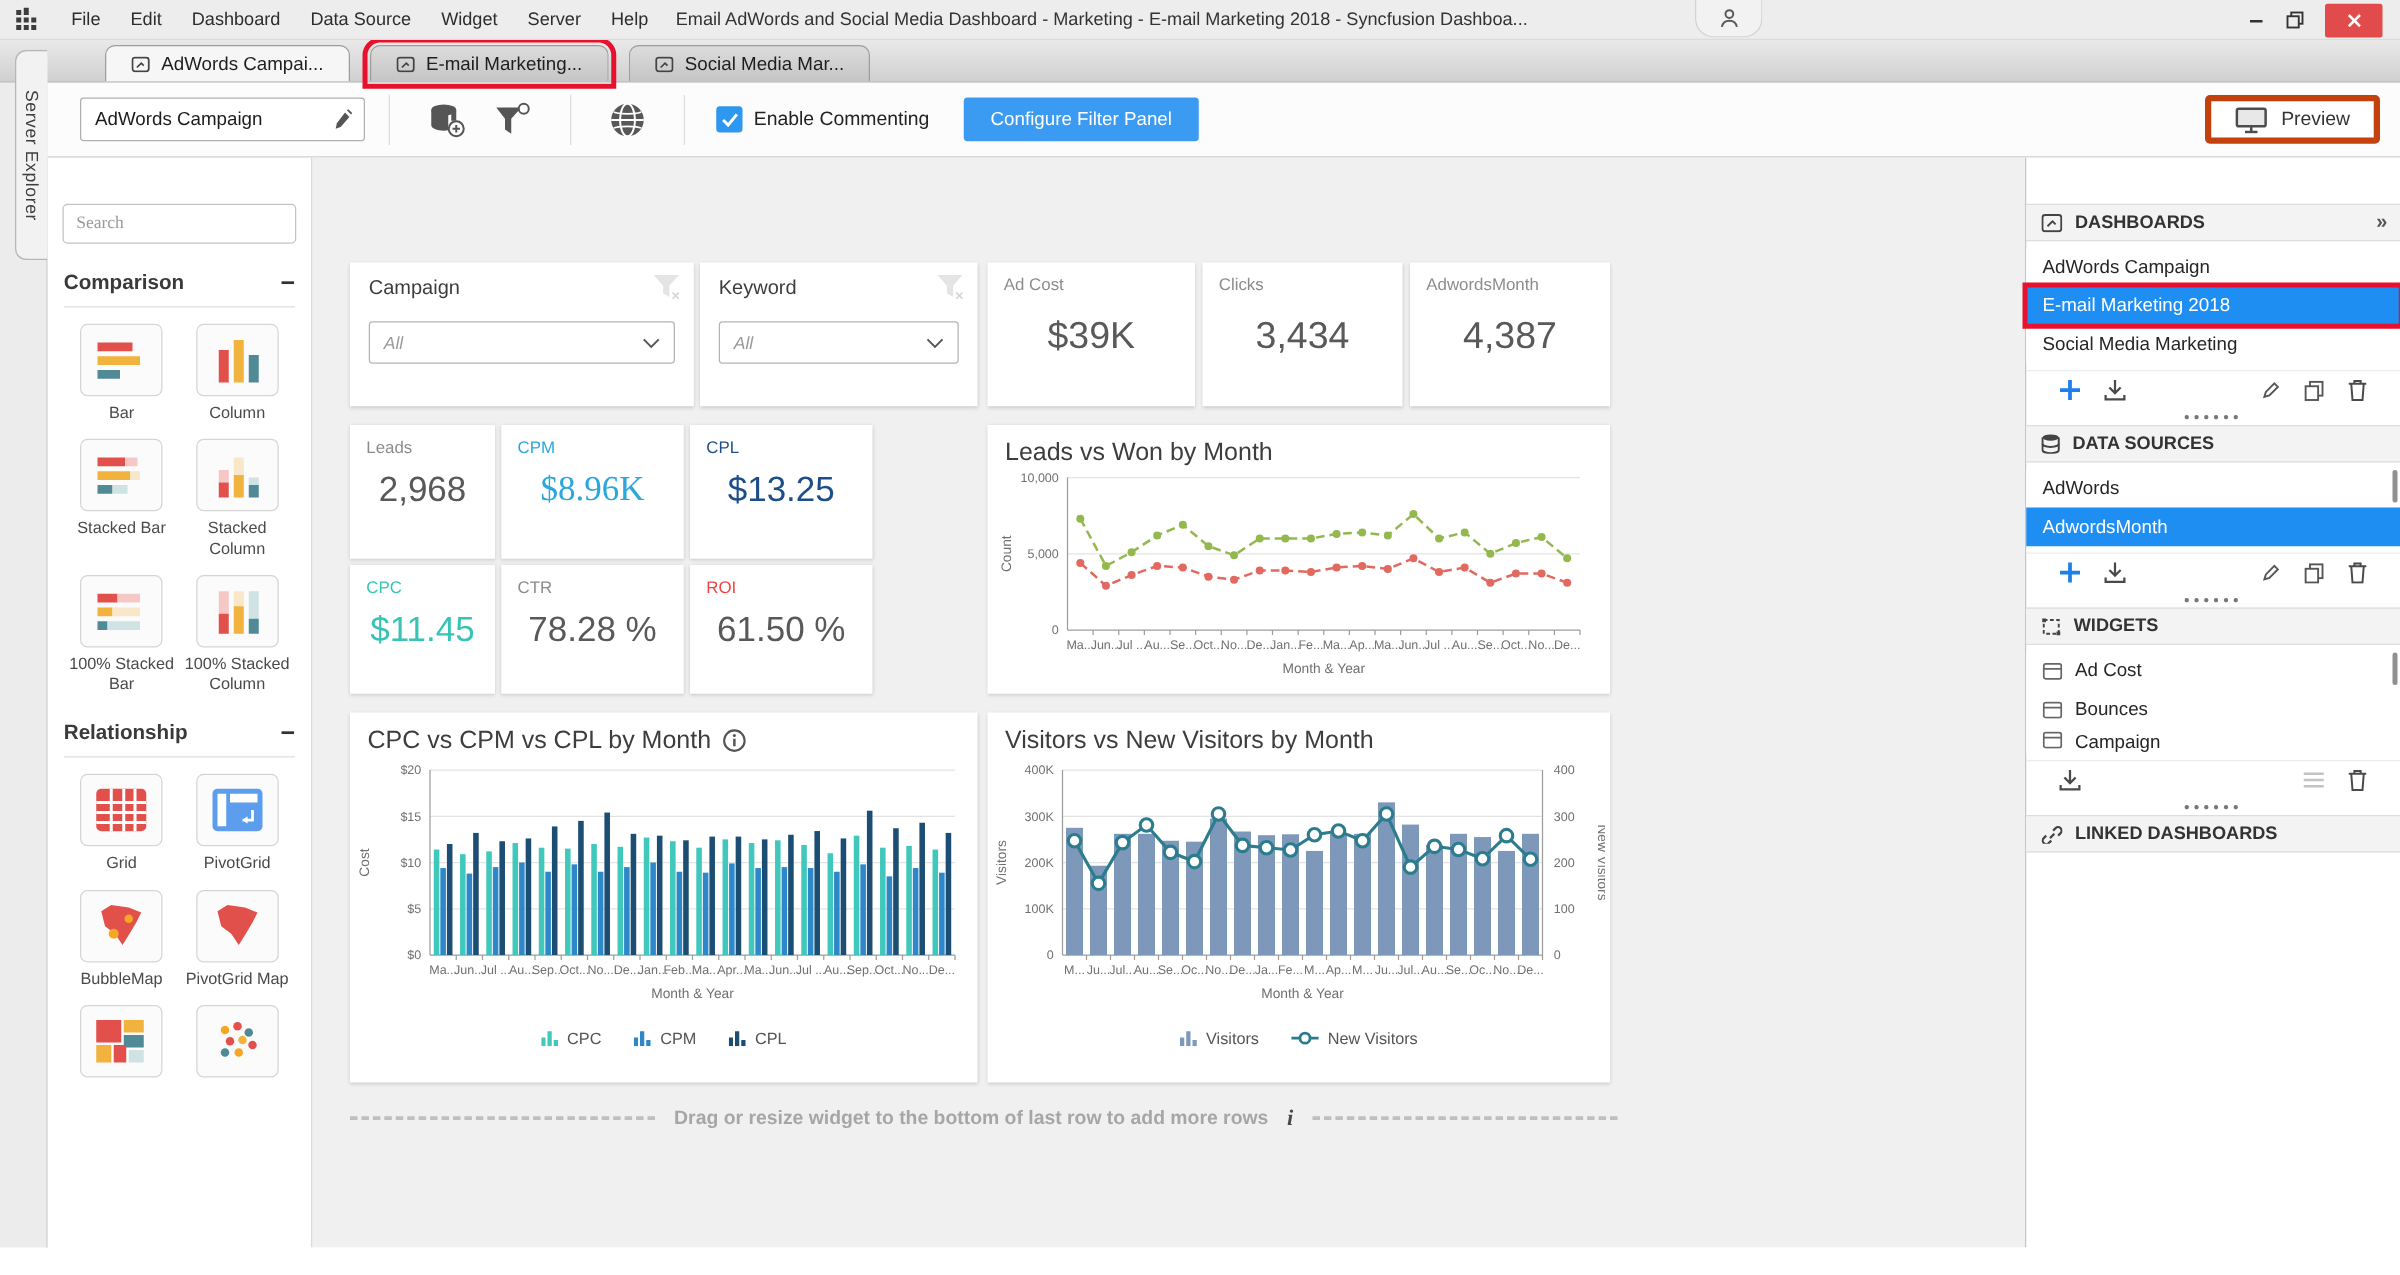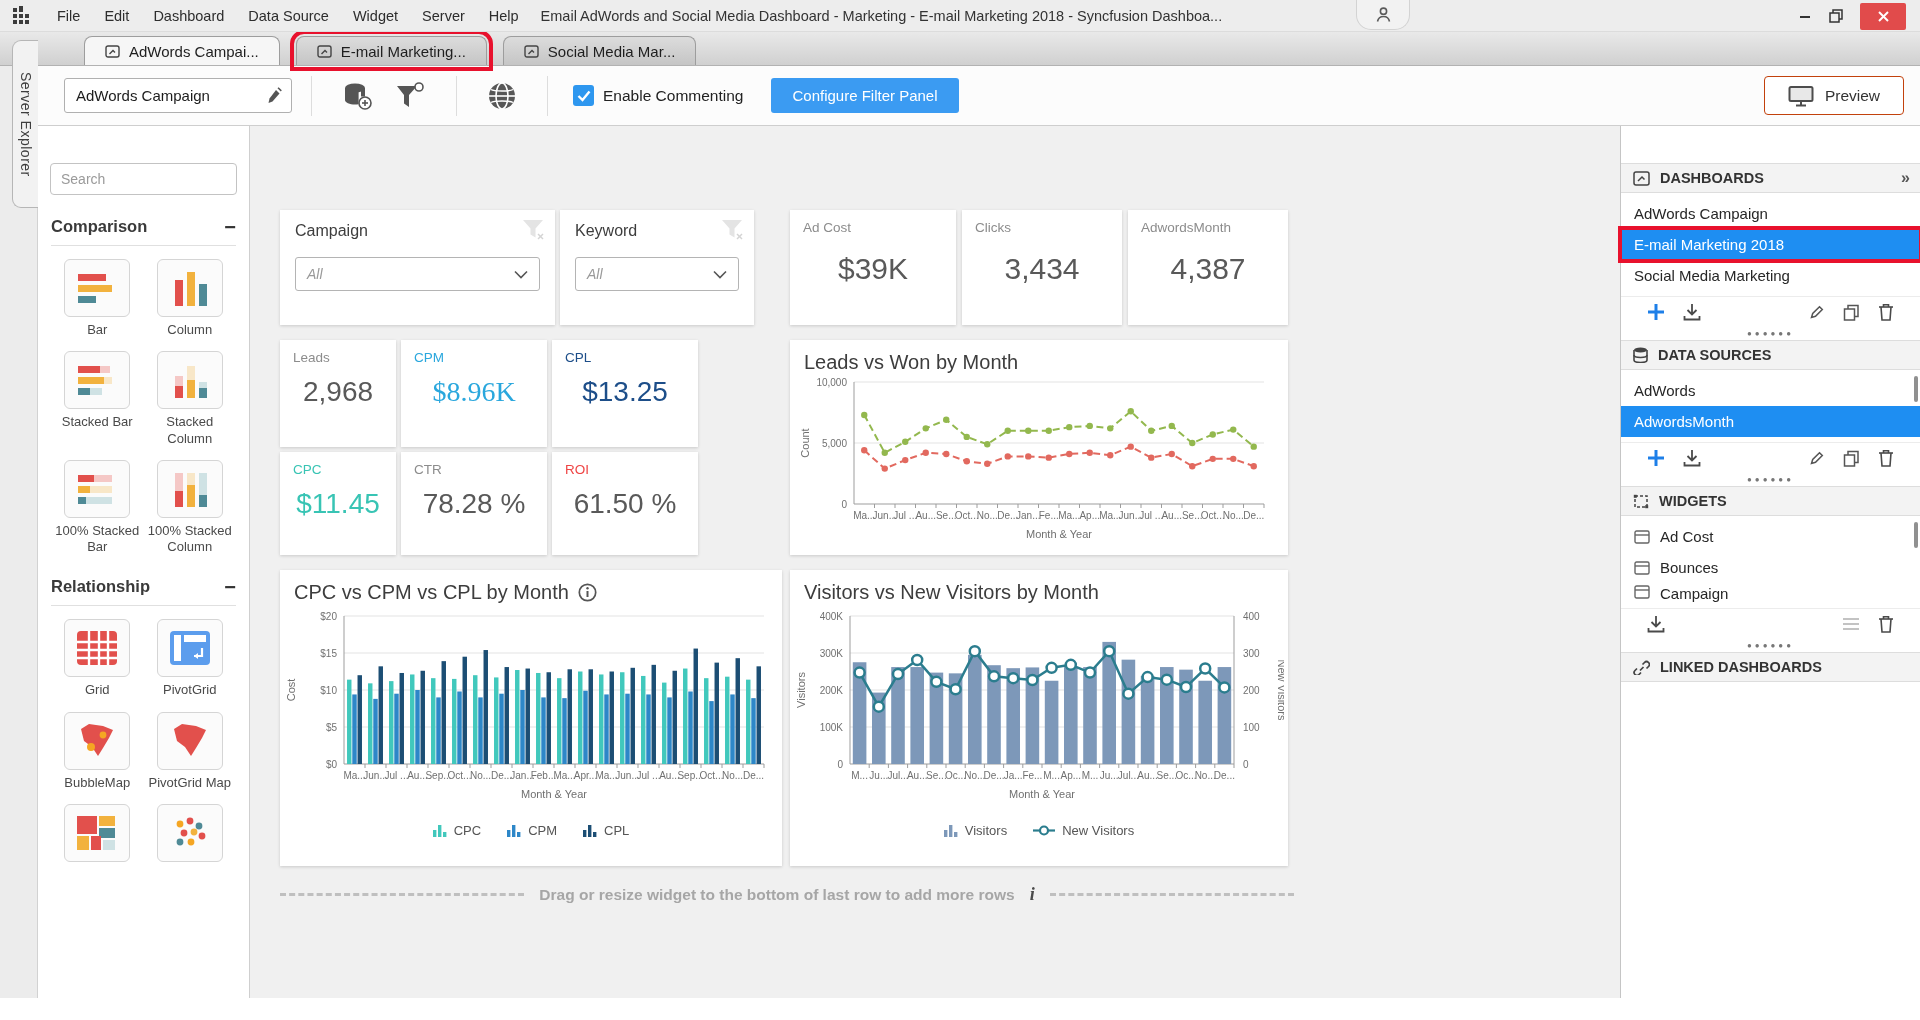--- a/index.html
+++ b/index.html
@@ -47,31 +47,31 @@
                 display:flex; align-items:center; justify-content:space-between; padding:0 9px 0 11px;
                 font-size:15px; color:#1c1c1c; }
   .vsep { width:1px; height:40px; background:#ddd; margin:0 19px; }
   .tool-ic { margin:0 10px; display:flex; align-items:center; }
   .chk { width:21px; height:21px; background:#2e97ef; border-radius:3px; display:flex;
          align-items:center; justify-content:center; margin-left:6px; }
   .chk-label { font-size:15.5px; color:#222; margin-left:9px; }
   .config-btn { background:#3b9bf2; color:#fff; font-size:15px; border:none; border-radius:3px;
                 padding:9px 21px; margin-left:28px; cursor:pointer; font-family:inherit; }
   .preview-btn { position:absolute; right:16px; top:10px; width:140px; height:39px;
-                 background:#fff; border:1px solid #c2410c; border-radius:4px;
+                 background:#fff; border:5px solid #c2410c; border-radius:4px;
                  display:flex; align-items:center; justify-content:center; gap:11px;
                  font-size:15.5px; color:#333; cursor:pointer; }
 
   
   .workspace { display:flex; flex:1; overflow:hidden; }
 
   
   .left-panel { width:212px; background:#fff; border-right:1px solid #cfcfcf; overflow:hidden; }
   .searchbox { margin:37px 12px 12px; height:32px; border:1px solid #c3c3c3; border-radius:4px;
-               display:flex; align-items:center; padding:0 8px 0 10px; }
+               display:flex; align-items:center; padding:0 8px 0 10px;font-family:Liberation Serif, serif; }
   .searchbox input { flex:1; border:none; outline:none; font-size:14px; color:#444;
                      font-family:inherit; background:transparent; }
   .searchbox input::placeholder { color:#9a9a9a; }
   .lsection { padding:0 13px; margin-top:22px; }
   .lsec-head { display:flex; justify-content:space-between; align-items:center; }
   .lsec-title { font-size:16.5px; font-weight:bold; color:#3a3a3a; }
   .lsec-min { font-size:20px; font-weight:bold; color:#333; line-height:14px; cursor:pointer; }
   .lsec-rule { border:none; border-top:1px solid #e0e0e0; margin-top:9px; }
   .wgrid { display:grid; grid-template-columns:1fr 1fr; row-gap:13px; margin-top:13px; justify-items:center; }
   .witem { display:flex; flex-direction:column; align-items:center; width:92px; cursor:pointer; }
@@ -454,21 +454,21 @@
                 </g>
               </svg></span>
           <div class="f-select">
             <span class="f-val">All</span>
             <svg width="14" height="9" fill="none" stroke="#555" stroke-width="1.6">
               <polyline points="1,1.5 7,7.5 13,1.5"></polyline>
               </svg>
           </div>
         </div>
 
-        <div class="card" style="left:310px;top:84px;width:194px;height:115px;">
+        <div class="card" style="left:310px;top:84px;width:222px;height:115px;">
           <span class="f-label">Keyword</span>
           <span class="f-funnel">
             <svg width="24" height="22">
                 <path d="M2 1h20l-7.5 8.5v9l-5-3v-6z" fill="#e4e4e4"></path>
             <g stroke="#d4d4d4" stroke-width="1.4">
                   <line x1="17" y1="15" x2="22" y2="20"></line>
                   <line x1="22" y1="15" x2="17" y2="20"></line>
                 </g>
               </svg></span>
           <div class="f-select">

